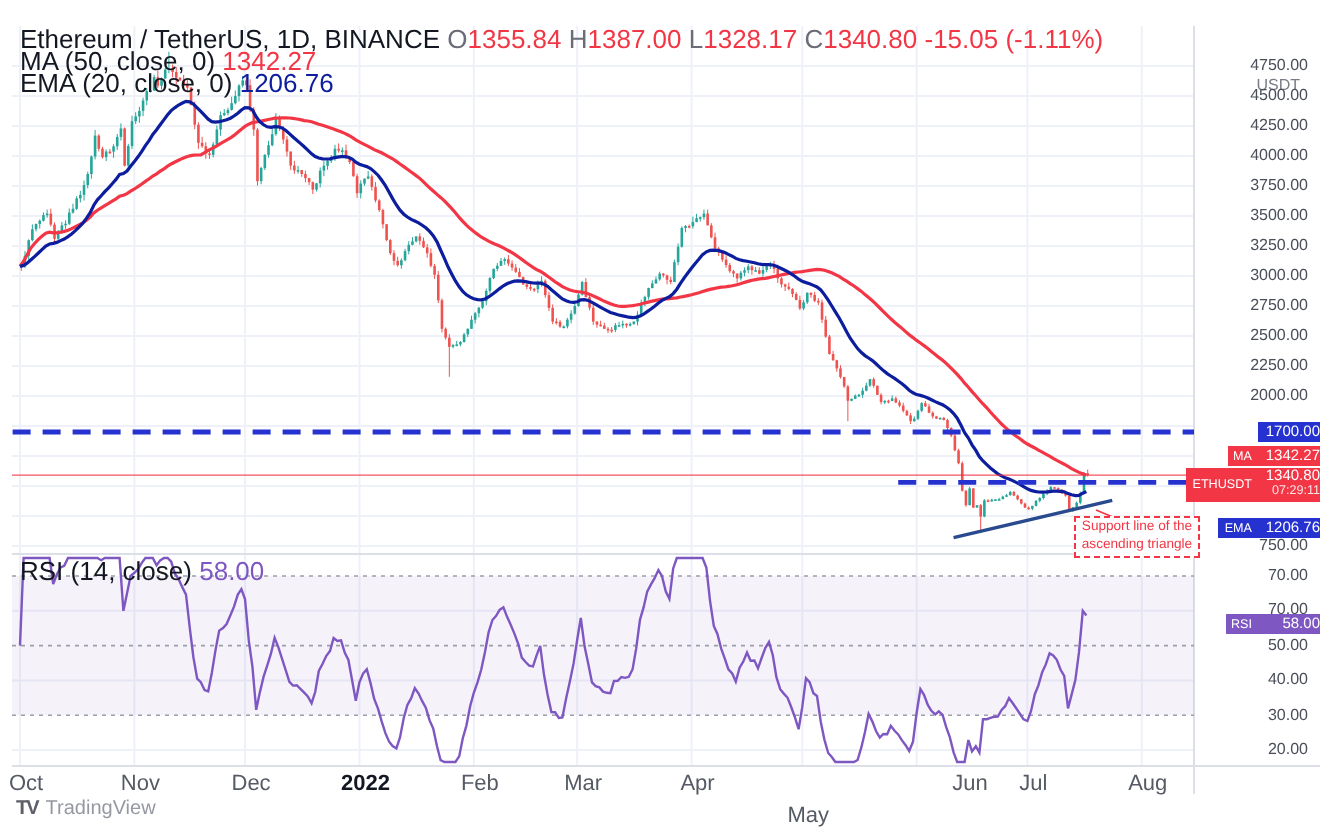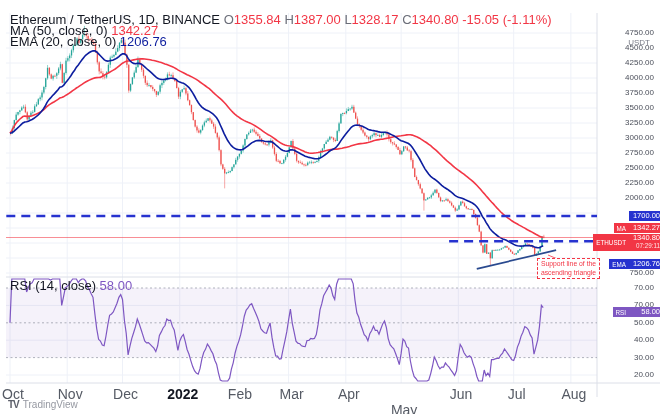--- a/index.html
+++ b/index.html
@@ -11,21 +11,21 @@
   .legend .dim{color:#6a6d78;}
   .legend .red{color:#f23645;}
   .legend .navy{color:#0c1d9e;}
   .legend .purple{color:#7e57c2;}
   .axis-label{position:absolute;right:6px;width:56px;text-align:right;font-size:8px;color:#4a4e59;}
   .unit-label{position:absolute;right:10px;top:15px;font-size:8px;color:#787b86;margin-top:23px;}
   .badge{position:absolute;right:0;display:flex;align-items:stretch;font-size:7.5px;color:#fff;}
   .badge .tag{display:flex;align-items:center;padding:0 3px;font-size:6.3px;}
   .badge .val{width:31px;display:flex;flex-direction:column;align-items:flex-end;justify-content:center;line-height:8px;}
   .badge .sub{font-size:6.3px;opacity:.85;}
-  .time-label{position:absolute;top:386px;font-size:14px;color:#555a64;transform:translateX(-50%);}
+  .time-label{position:absolute;top:386px;font-size:11px;color:#555a64;transform:translateX(-50%);}
   .time-label.year{color:#131722;font-weight:bold;}
   .callout{position:absolute;left:537px;top:258px;width:57px;padding:1px 2px;
            border:1px dashed #f23645;background:rgba(255,255,255,.95);
            font-size:6.8px;line-height:8.5px;color:#f23645;text-align:center;}
   .footer{position:absolute;left:8px;top:399px;display:flex;align-items:center;gap:4px;}
   .footer .mark{font-size:10px;font-weight:900;color:#5d606b;letter-spacing:-1px;}
   .footer .brand{font-size:10px;color:#9598a1;}
 </style>
 </head>
 <body>
@@ -758,16 +758,16 @@
       </span>
     </div>
     <div class="time-label" style="left: 13px;">Oct</div>
     <div class="time-label" style="left: 70.195px;">Nov</div>
     <div class="time-label" style="left: 125.545px;">Dec</div>
     <div class="time-label year" style="left: 182.74px;">2022</div>
     <div class="time-label" style="left: 239.935px;">Feb</div>
     <div class="time-label" style="left: 291.595px;">Mar</div>
     <div class="time-label" style="left: 348.79px;">Apr</div>
     <div class="time-label" style="left: 404.14px; margin-top: 16px;">May</div>
-    <div class="time-label" style="left: 461px;">Jun</div>
+    <div class="time-label" style="left: 485px;">Jun</div>
     <div class="time-label" style="left: 516.685px;">Jul</div>
     <div class="time-label" style="left: 573.88px;">Aug</div>
   </div>
 
 </body></html>

